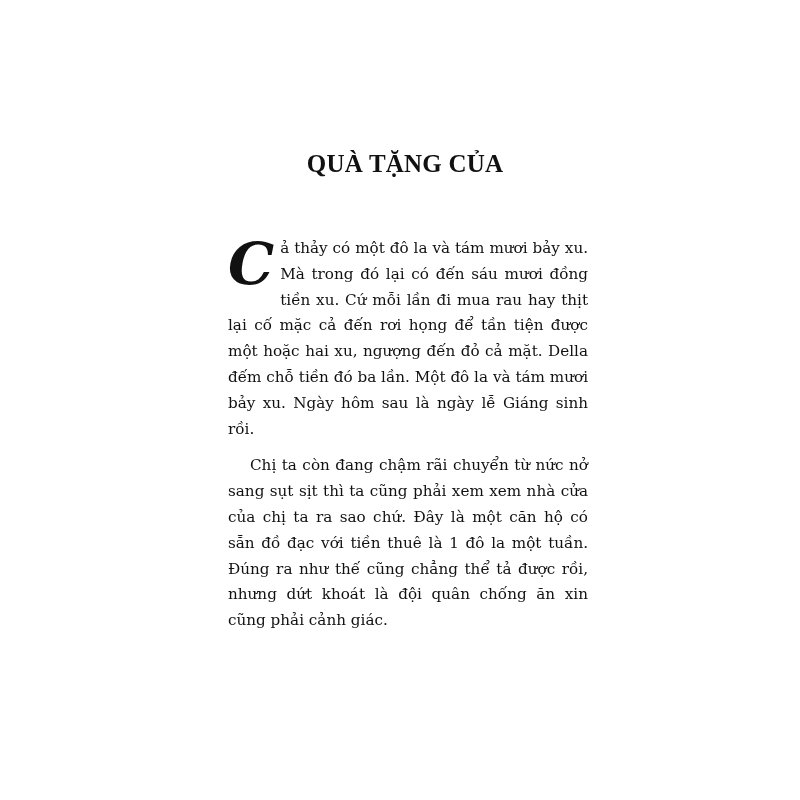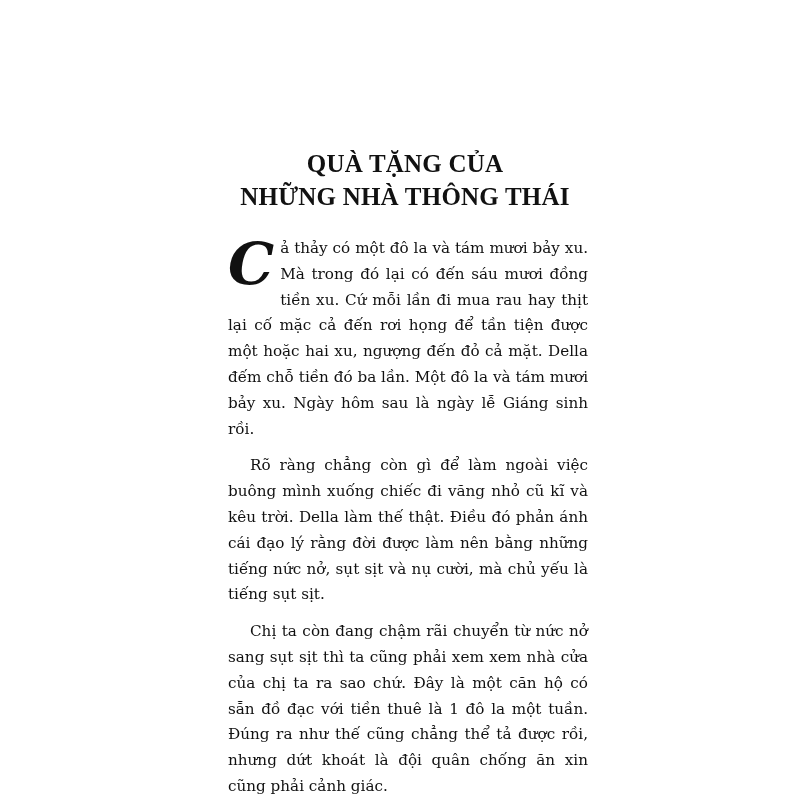--- a/index.html
+++ b/index.html
@@ -10,24 +10,22 @@
   .para { font-family: "DejaVu Serif", serif; font-size: 15.2px; line-height: 25.8px; text-align: justify; margin: 0 0 11px 0; text-indent: 22px; }
   .para.first { text-indent: 0; }
   .dropcap { float: left; font-family: "DejaVu Serif", serif; font-weight: bold; font-size: 58px; line-height: 48px; margin: 4px 6px 0 0; font-style: italic; color: #111; }
 </style>
 </head>
 <body>
 
 <div class="page">
   <div class="title">
     <div>QUÀ TẶNG CỦA</div>
-    <div>NHỮNG NHÀ THÔNG THÁI</div>
   </div>
 
   <div class="body">
     <p class="para first">
       <span class="dropcap">C</span>
       <span>ả thảy có một đô la và tám mươi bảy xu. Mà trong đó lại có đến sáu mươi đồng tiền xu. Cứ mỗi lần đi mua rau hay thịt lại cố mặc cả đến rơi họng để tần tiện được một hoặc hai xu, ngượng đến đỏ cả mặt. Della đếm chỗ tiền đó ba lần. Một đô la và tám mươi bảy xu. Ngày hôm sau là ngày lễ Giáng sinh rồi.</span>
     </p>
-    <p class="para">Rõ ràng chẳng còn gì để làm ngoài việc buông mình xuống chiếc đi văng nhỏ cũ kĩ và kêu trời. Della làm thế thật. Điều đó phản ánh cái đạo lý rằng đời được làm nên bằng những tiếng nức nở, sụt sịt và nụ cười, mà chủ yếu là tiếng sụt sịt.</p>
     <p class="para">Chị ta còn đang chậm rãi chuyển từ nức nở sang sụt sịt thì ta cũng phải xem xem nhà cửa của chị ta ra sao chứ. Đây là một căn hộ có sẵn đồ đạc với tiền thuê là 1 đô la một tuần. Đúng ra như thế cũng chẳng thể tả được rồi, nhưng dứt khoát là đội quân chống ăn xin cũng phải cảnh giác.</p>
   </div>
 </div>
 
 </body></html>

